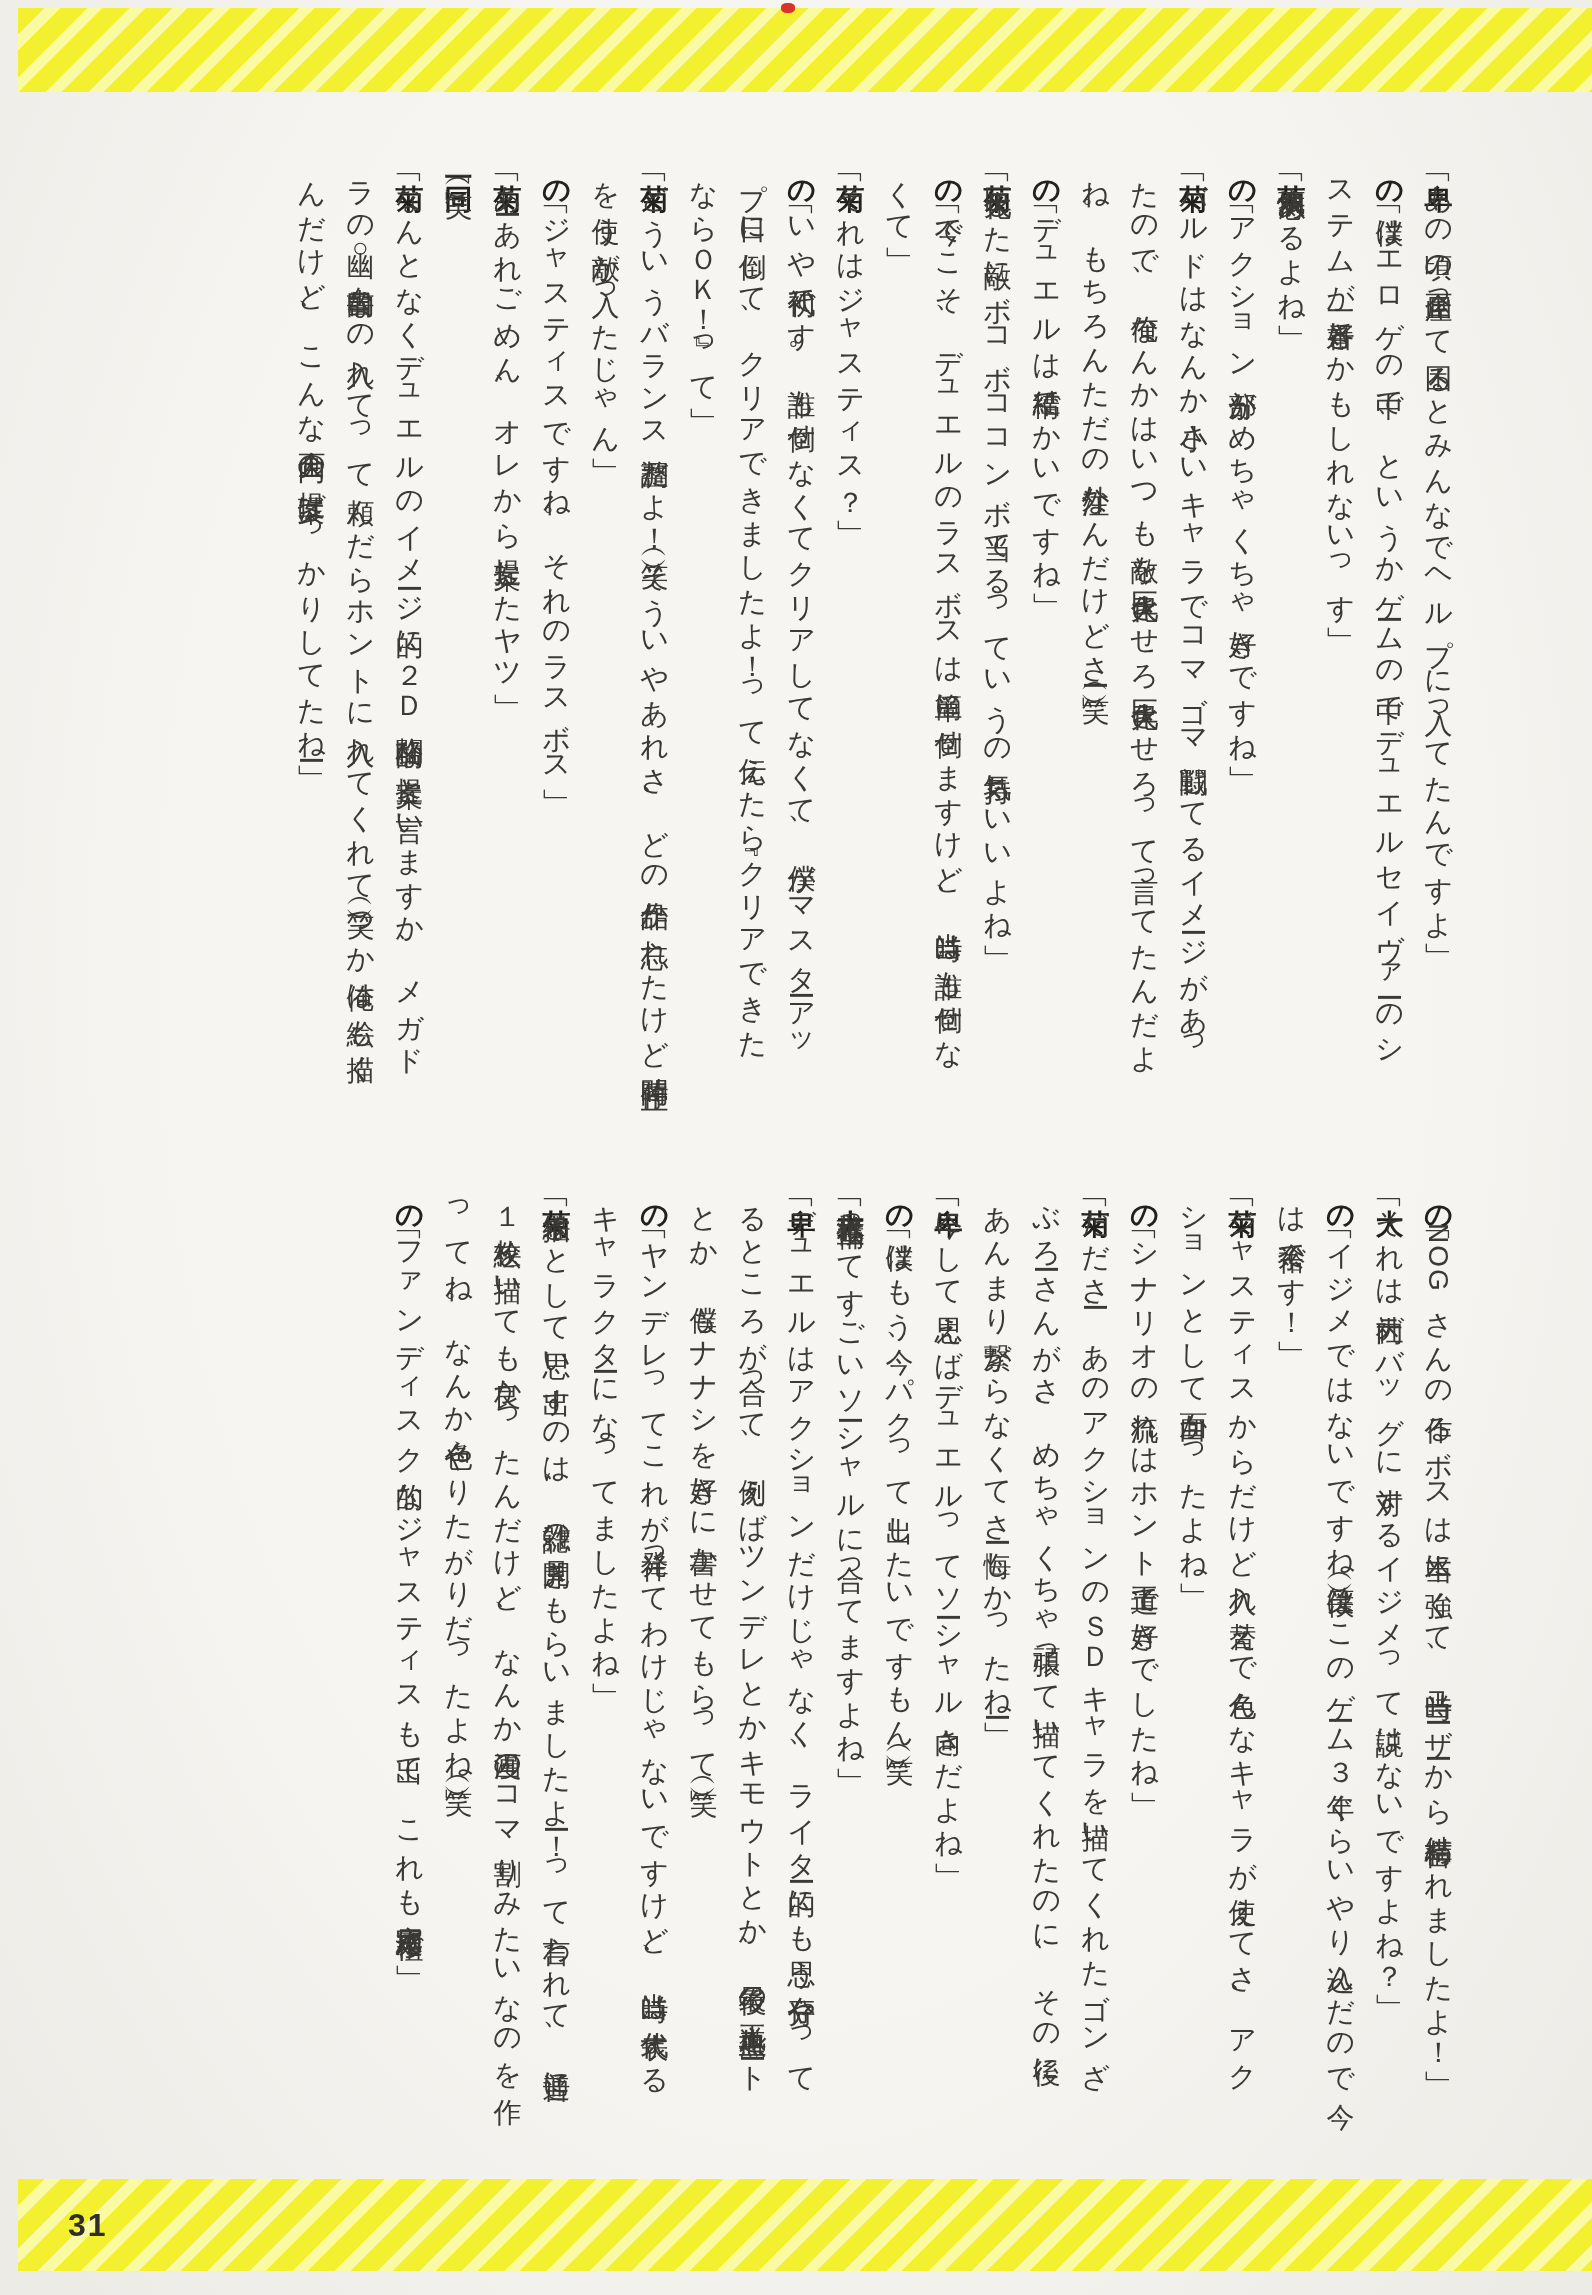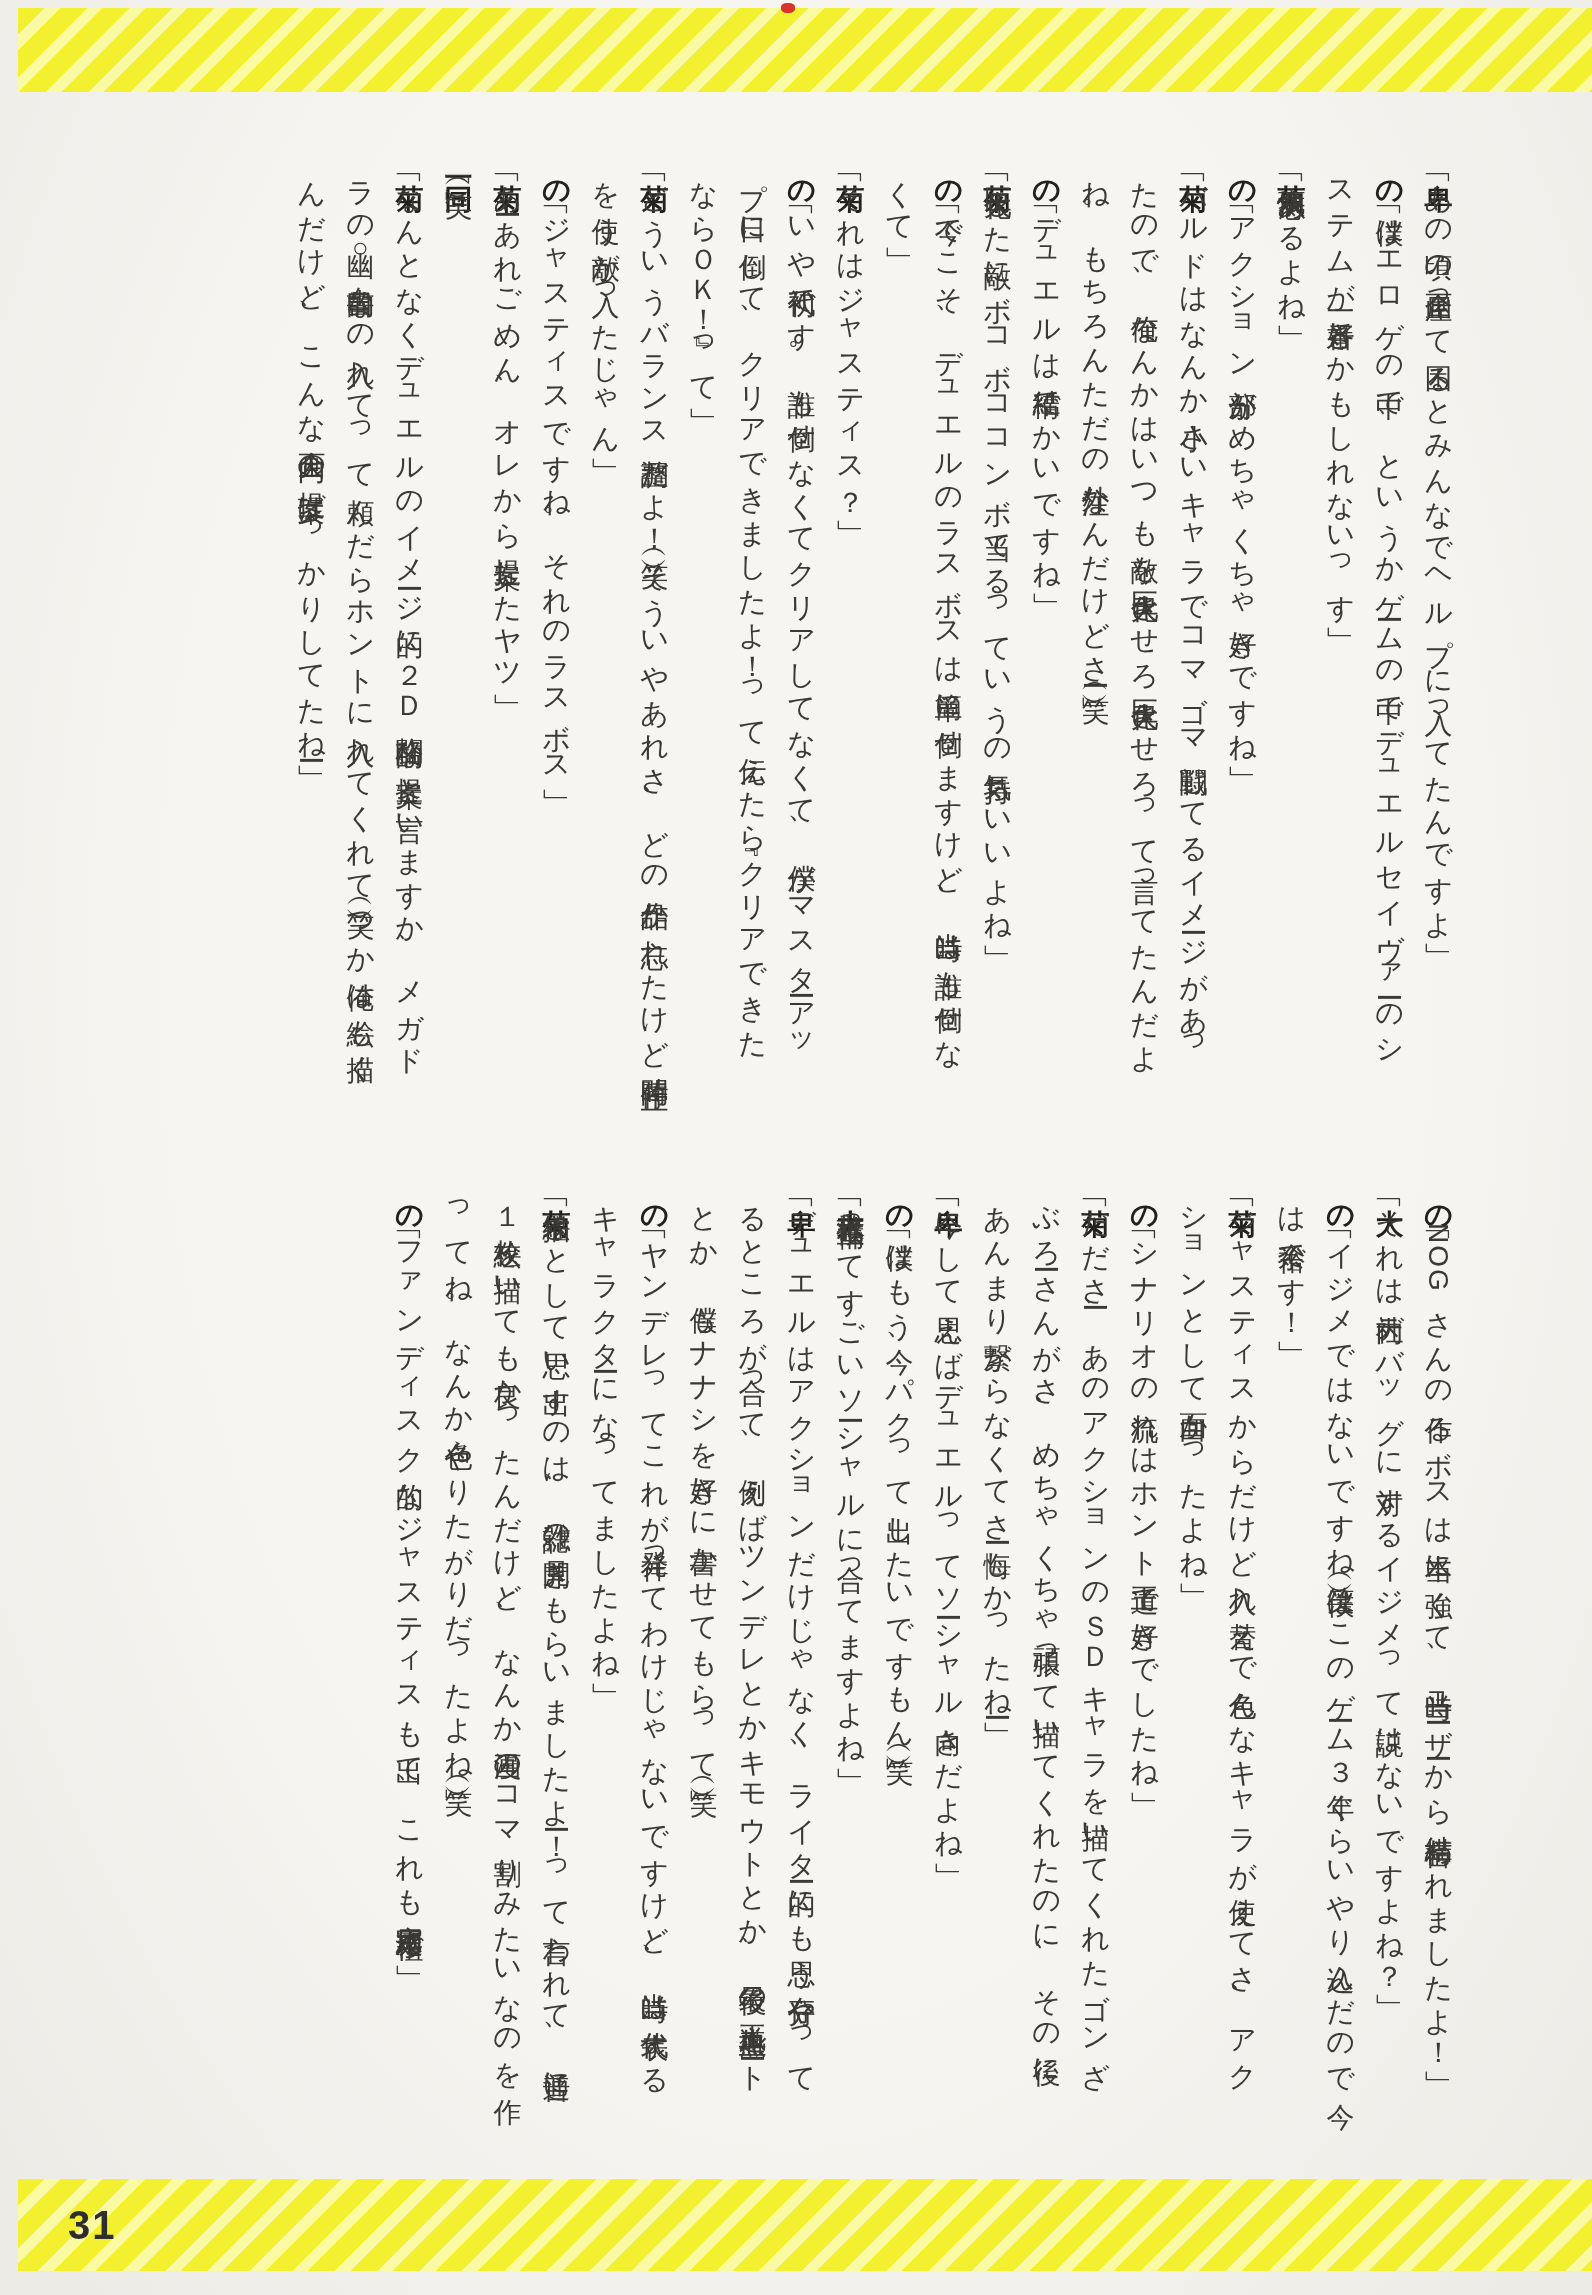--- a/index.html
+++ b/index.html
@@ -40,21 +40,21 @@
     width: 14px;
     height: 10px;
     border-radius: 40%;
     background: #d9342b;
   }
   .page-num {
     position: absolute;
     left: 50px;
     top: 50%;
     transform: translateY(-50%);
-    font-size: 40px;
+    font-size: 32px;
     font-weight: bold;
     color: #2f2e2a;
     letter-spacing: 2px;
   }
   .text-block {
     position: absolute;
     right: 129px;
     height: 910px;
     writing-mode: vertical-rl;
     text-orientation: mixed;

